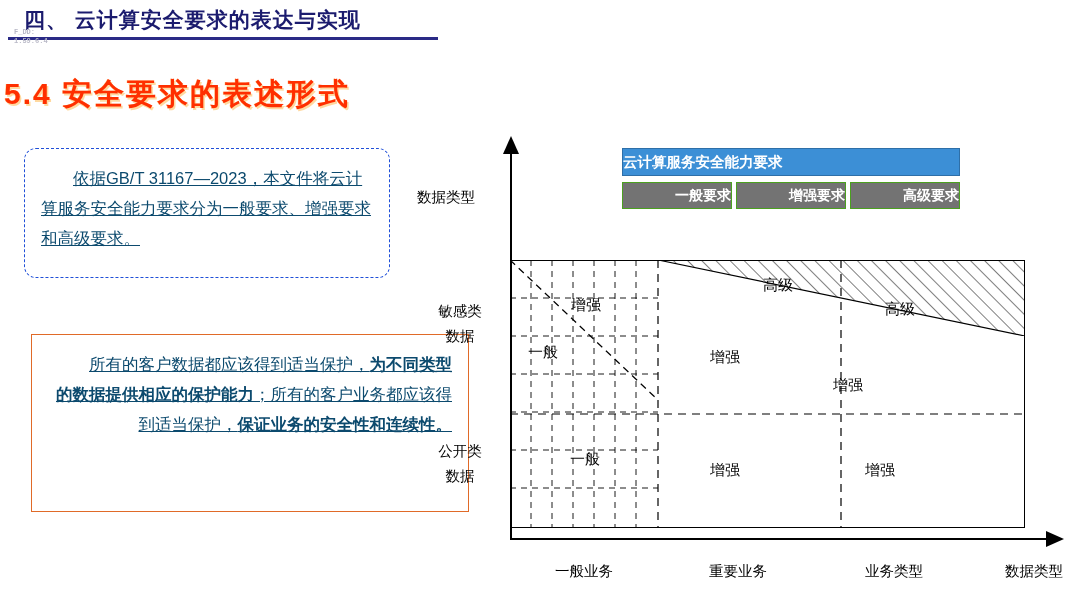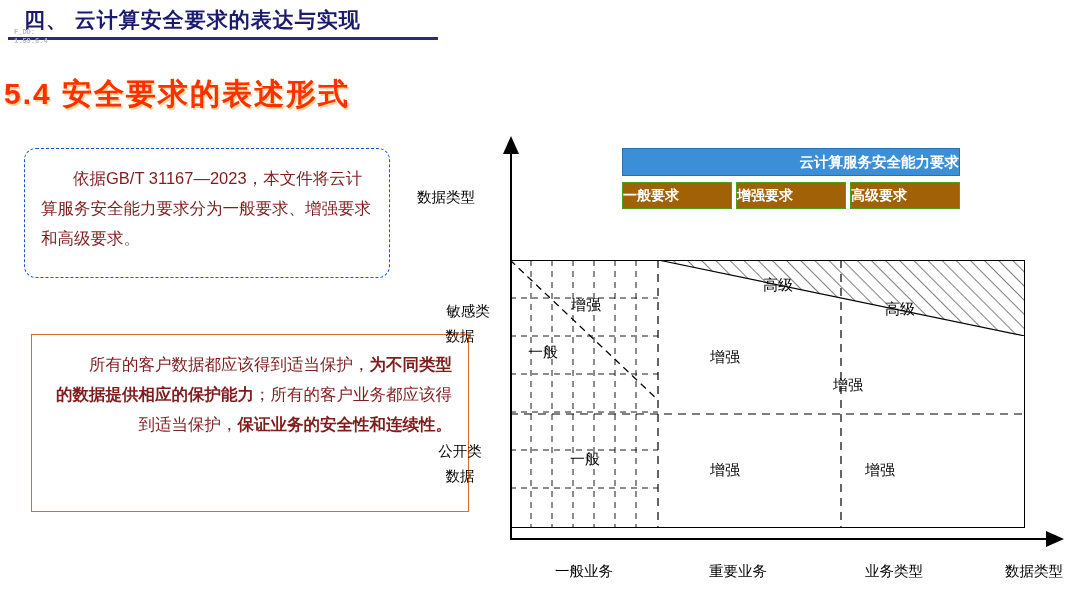--- a/index.html
+++ b/index.html
@@ -133,21 +133,22 @@
     text-shadow: 1.5px 1.5px 0 #ffd9a0, -0.5px -0.5px 0 #ffd9a0;
   }
 
   
   .callout {
     position: absolute;
     box-sizing: border-box;
     padding: 14px 16px;
     font-size: 16.5px;
     line-height: 30px;
-    color: #7f1d1d;
+    color: #0c4a6e;
+    text-decoration: underline;
   }
   .callout-1 {
     left: 24px; top: 148px;
     width: 366px; height: 130px;
     border: 1.6px dashed #1f4fd8;
     border-radius: 12px;
   }
   .callout-1 .para { text-indent: 32px; }
   .callout-2 {
     left: 31px; top: 334px;
@@ -191,33 +192,33 @@
   }
   .legend-title {
     position: absolute;
     left: 222px; top: 12px;
     width: 336px; height: 26px;
     background: #3c8fd6;
     border: 1px solid #2e6fa8;
     color: #ffffff;
     font-size: 14.5px;
     font-weight: bold;
-    text-align: right;
+    text-align: left;
     line-height: 26px;
   }
   .legend-item {
     position: absolute;
     top: 46px;
     height: 25px;
-    background: #a16207;
+    background: #737373;
     border: 1px solid #4ba01f;
     color: #ffffff;
     font-size: 14px;
     font-weight: bold;
-    text-align: left;
+    text-align: right;
     line-height: 25px;
   }
 </style>
 </head>
 <body>
 
 <div class="header">
   <div class="header-bar"></div>
   <div class="header-title">四、 云计算安全要求的表达与实现</div>
 
@@ -291,21 +292,21 @@
 
   <svg style="position:absolute; left:110px; top:124px; width:515px; height:268px;" viewBox="0 0 515 268" preserveAspectRatio="none">
     <g stroke="#000" stroke-width="1.2" stroke-dasharray="8,6" fill="none">
       <line x1="148" y1="0" x2="148" y2="268"></line>
       <line x1="331" y1="0" x2="331" y2="268"></line>
       <line x1="0" y1="154" x2="515" y2="154"></line>
     </g>
   </svg>
 
   <div class="axis-label" style="left:0; top:52px; width:92px;">数据类型</div>
-  <div class="axis-label" style="left:26px; top:166px; width:84px;">敏感类</div>
+  <div class="axis-label" style="left:18px; top:166px; width:84px;">敏感类</div>
   <div class="axis-label" style="left:18px; top:191px; width:84px;">数据</div>
   <div class="axis-label" style="left:18px; top:306px; width:84px;">公开类</div>
   <div class="axis-label" style="left:18px; top:331px; width:84px;">数据</div>
 
   <div class="axis-label" style="left:128px; top:426px; width:112px;">一般业务</div>
   <div class="axis-label" style="left:282px; top:426px; width:112px;">重要业务</div>
   <div class="axis-label" style="left:438px; top:426px; width:112px;">业务类型</div>
   <div class="axis-label" style="left:596px; top:426px; width:76px;">数据类型</div>
 
   <div class="cell-label" style="left:171px; top:160px;">增强</div>

